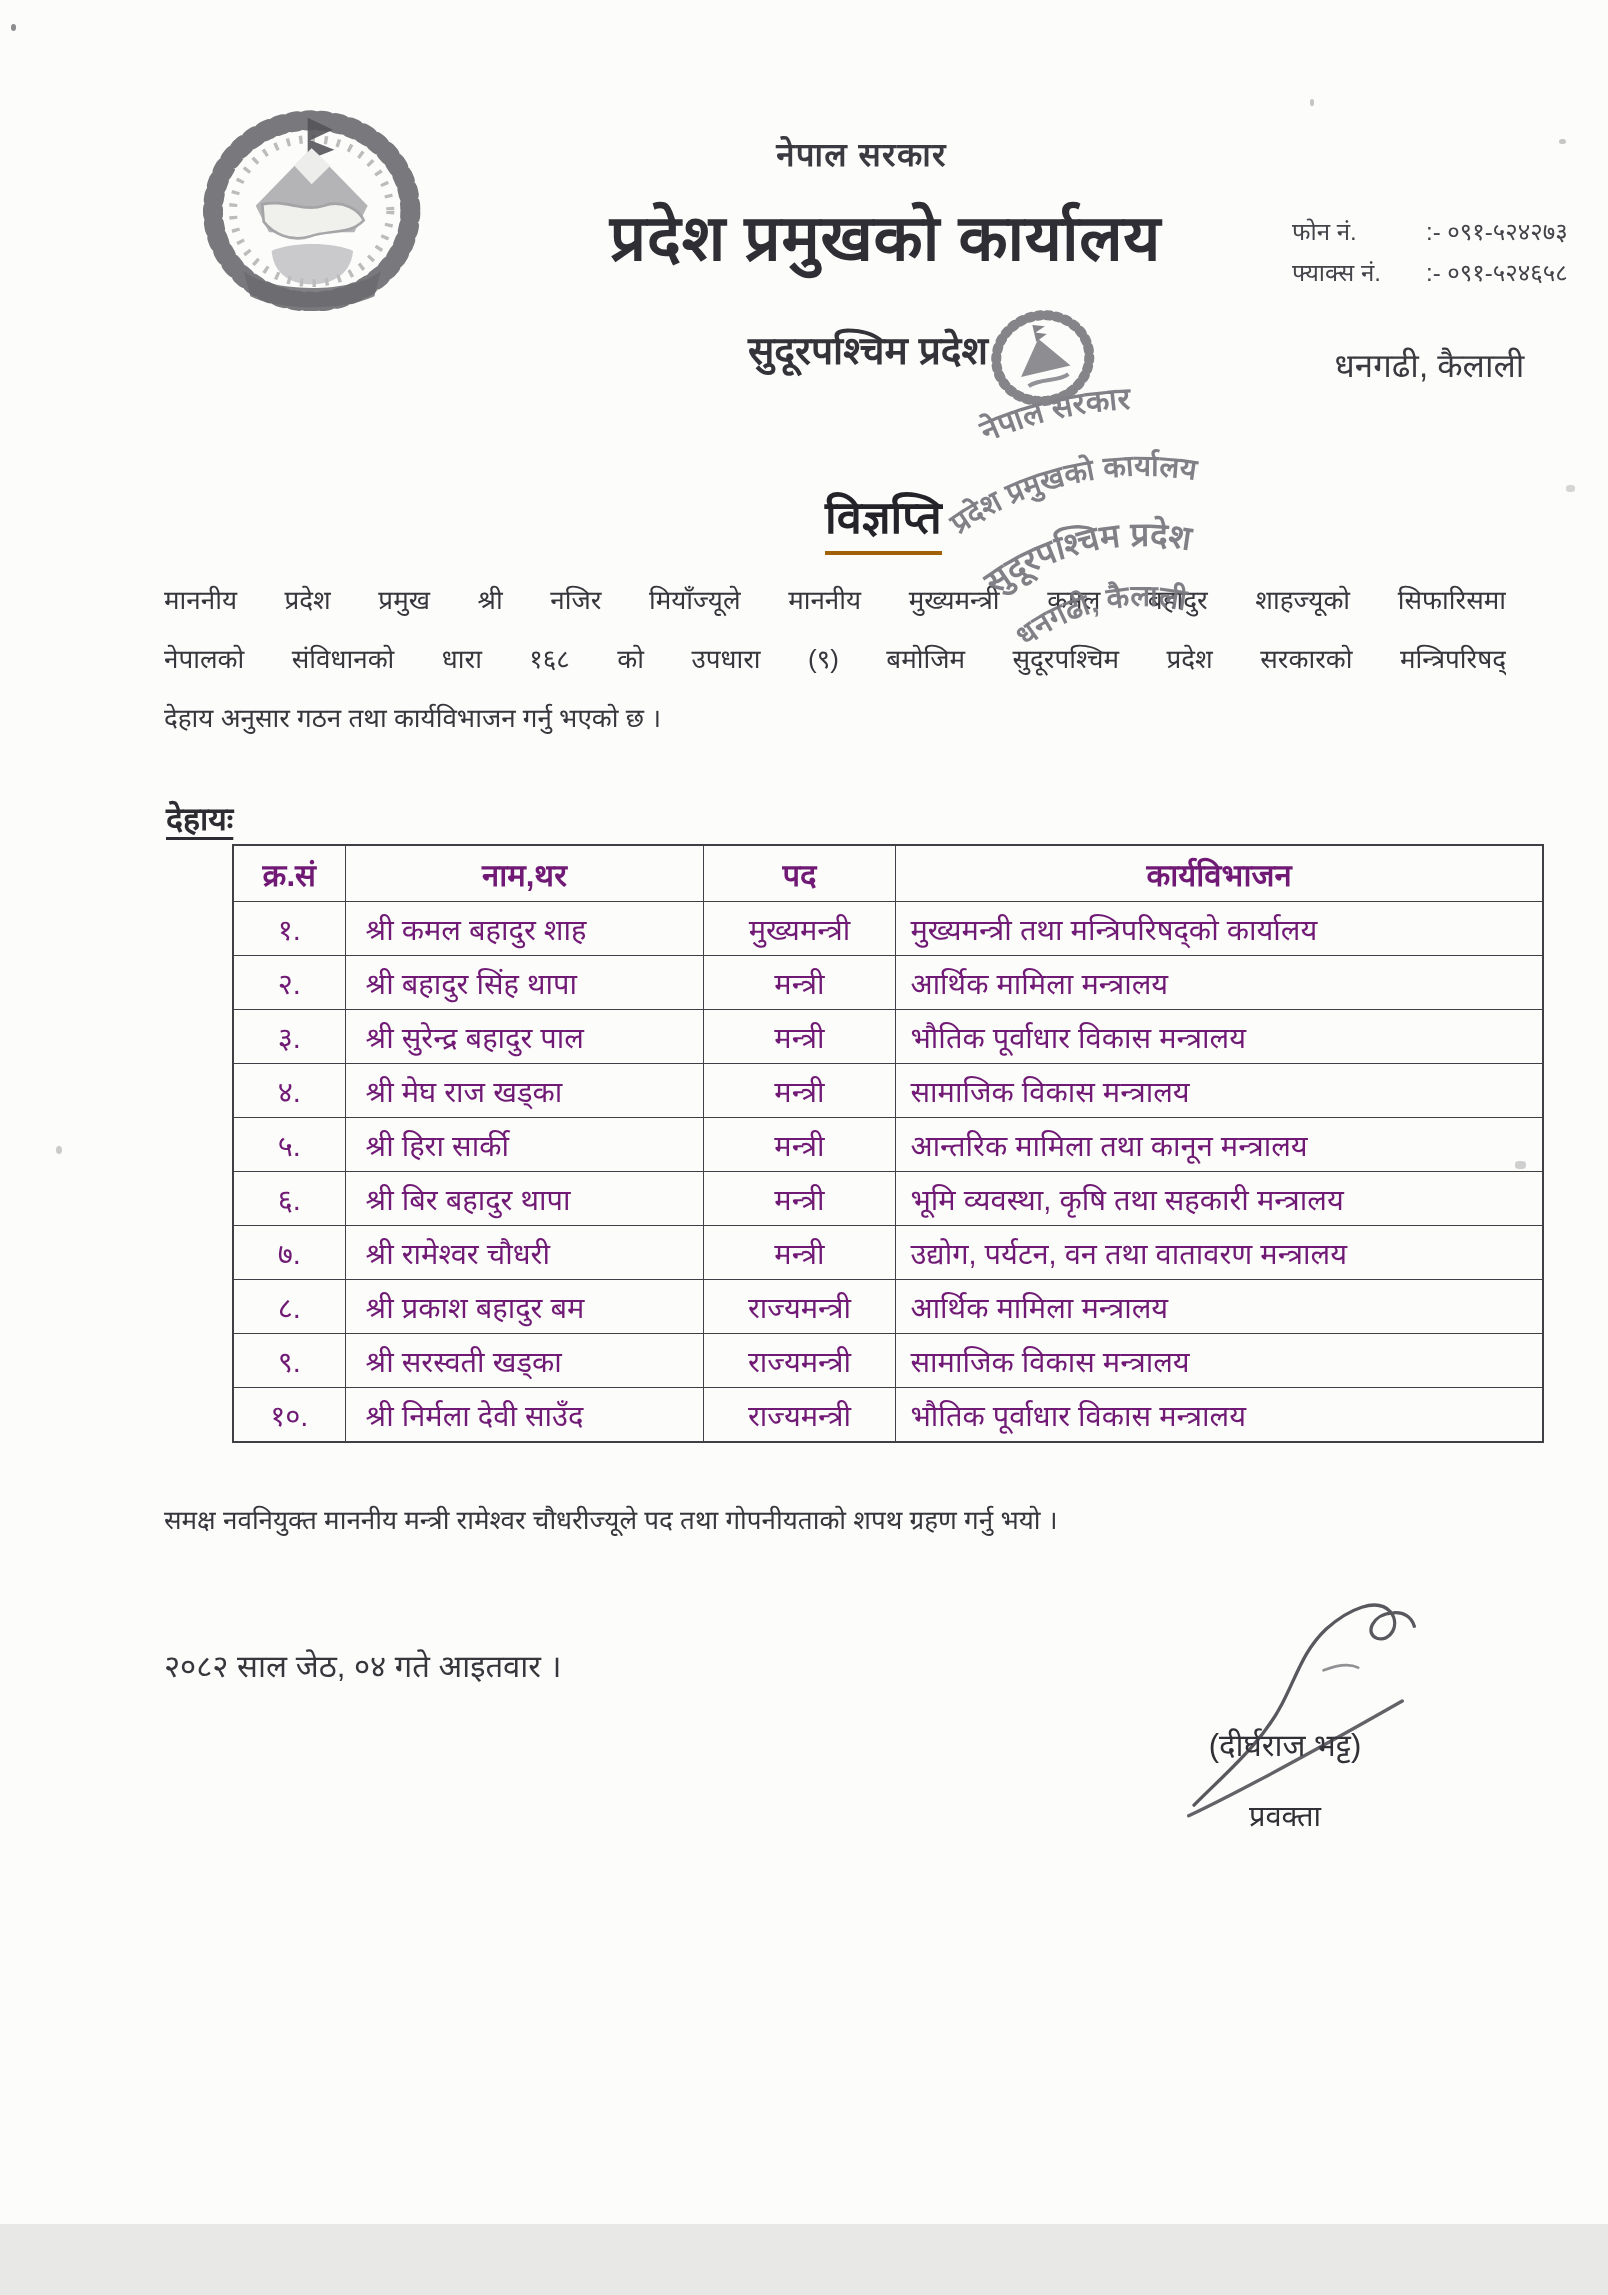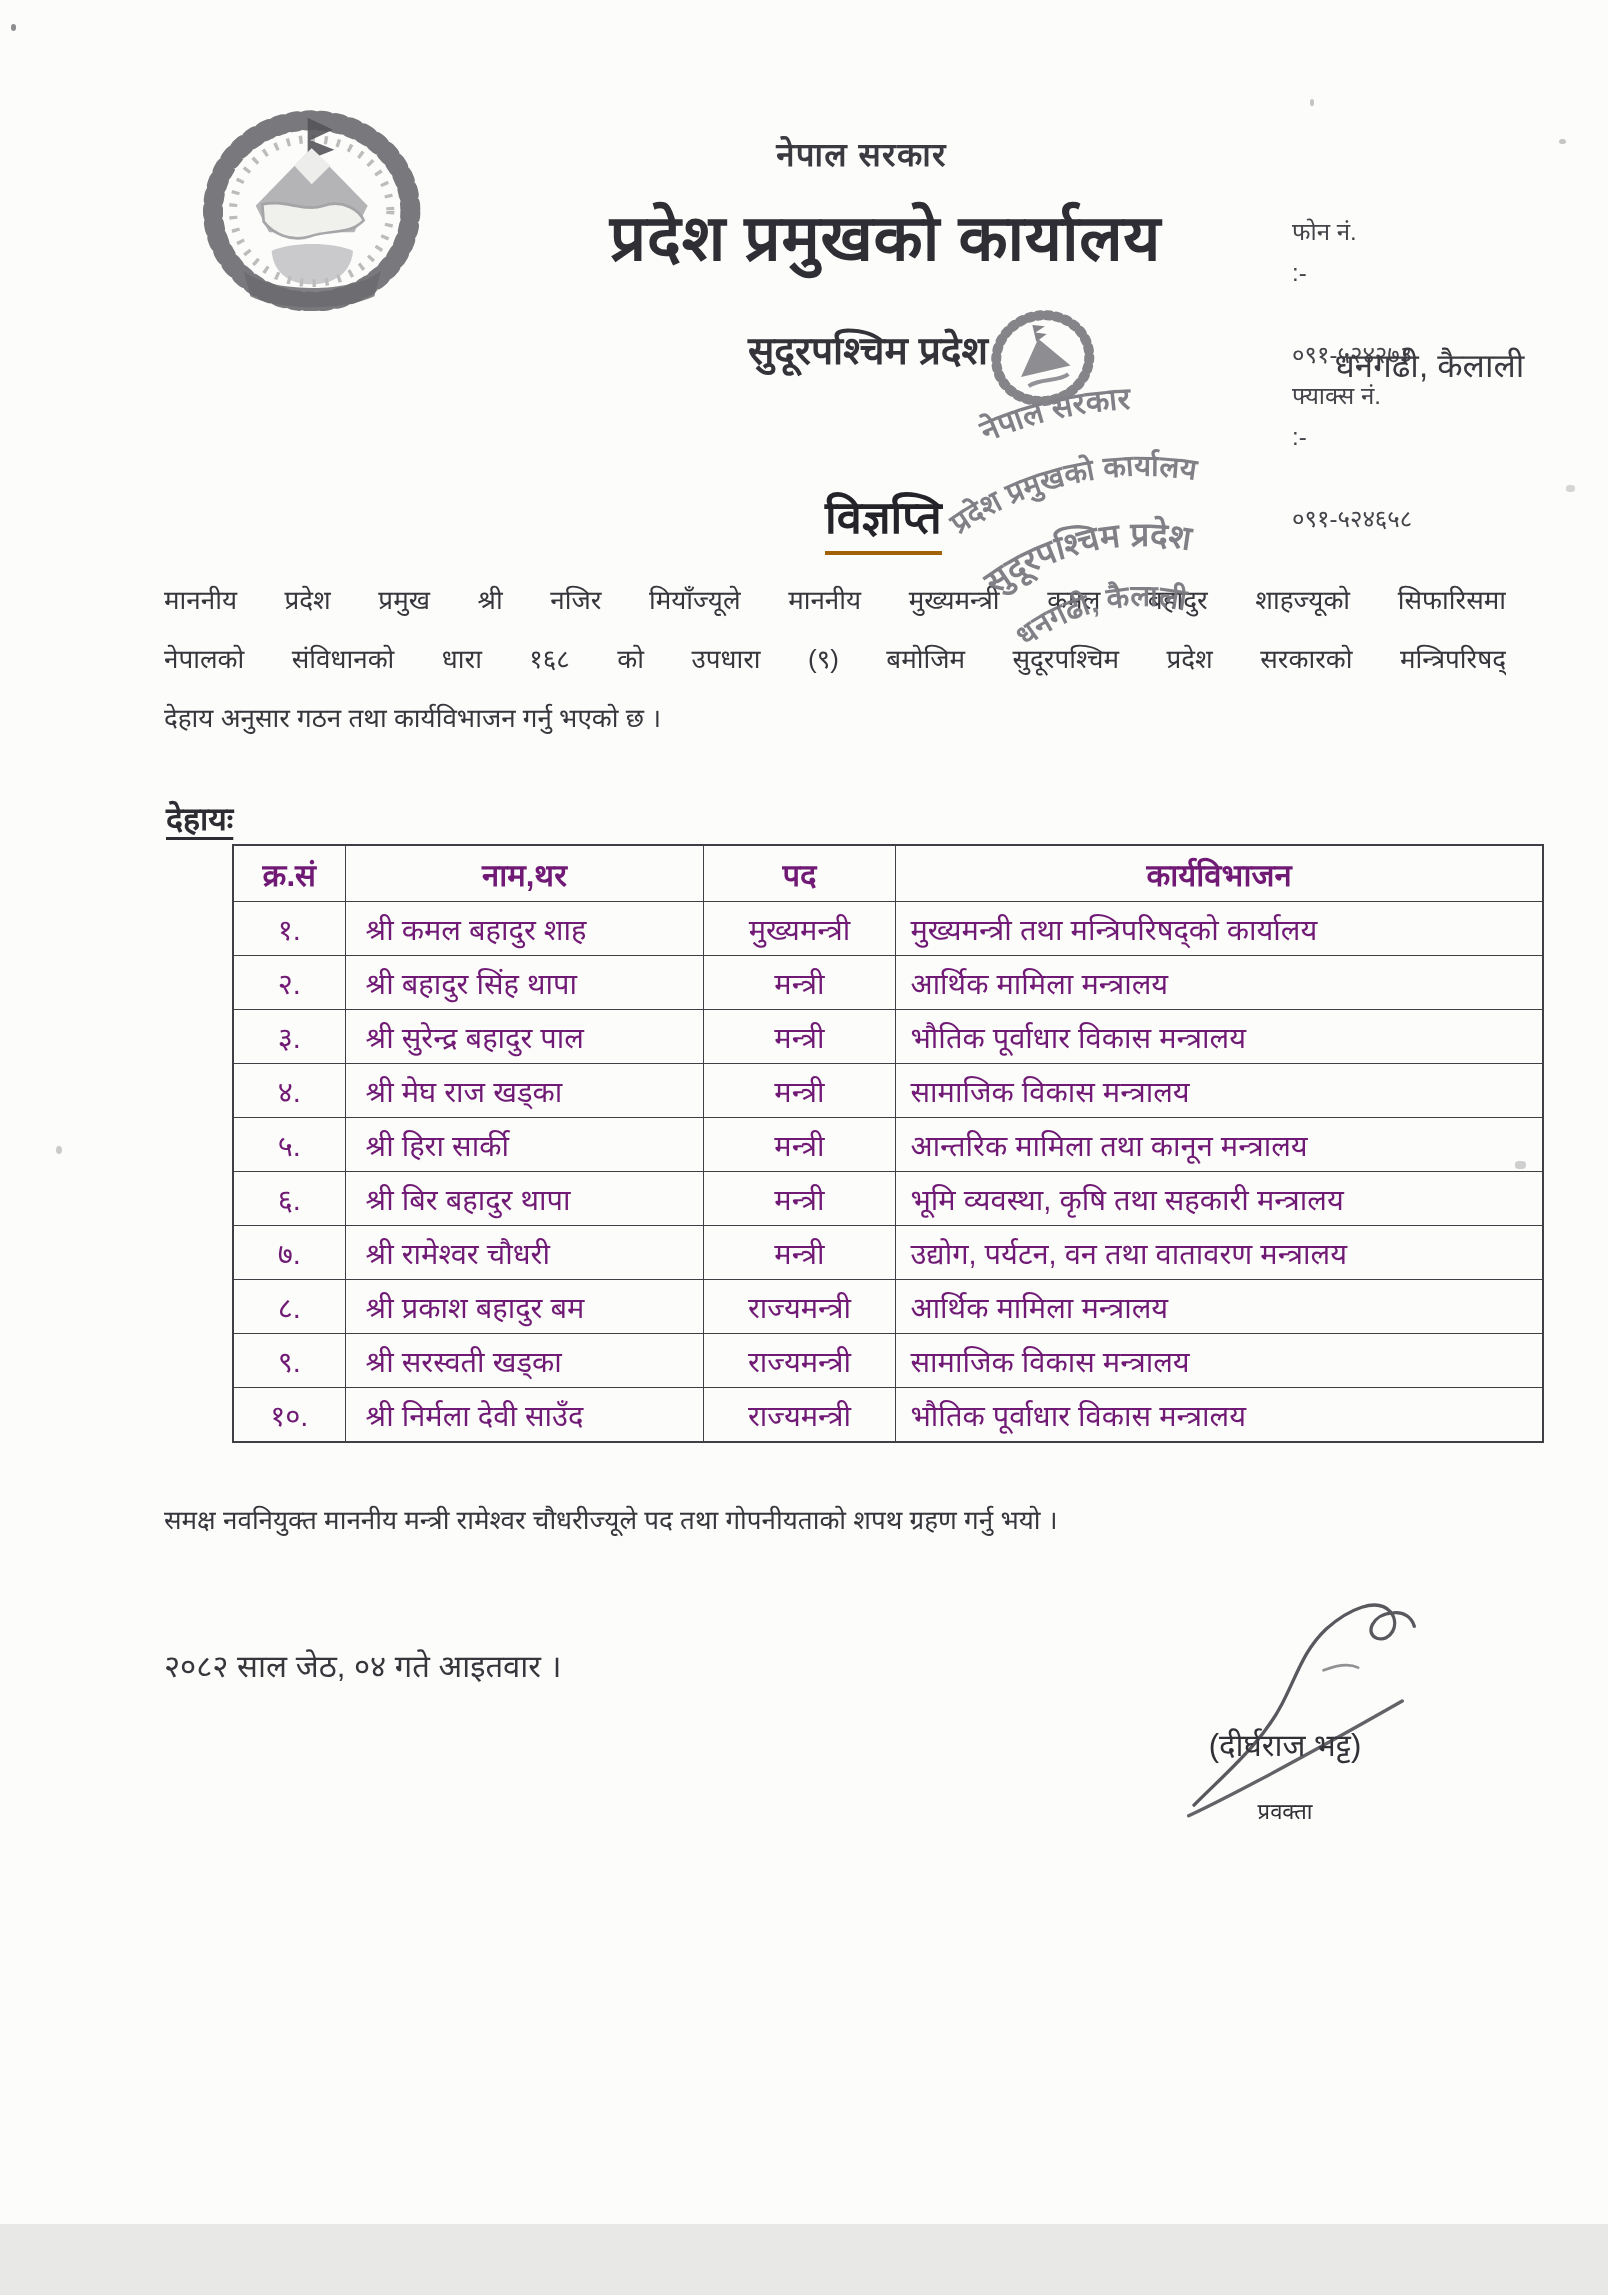--- a/index.html
+++ b/index.html
@@ -18,21 +18,21 @@
     font-size:33px;letter-spacing:1.3px;color:#3a3a40;font-weight:600;
   }
   .org-title{
     left:468px;top:192px;width:835px;
     font-size:64px;font-weight:bold;color:#2e2e34;letter-spacing:0.7px;
   }
   .contact{
     left:1292px;top:211px;width:307px;
     font-size:24px;color:#44444a;line-height:41px;white-space:nowrap;
   }
-  .contact .row{display:flex;flex-direction:column;}
+  .contact .row{display:flex;}
   .contact .lab{width:134px;}
   .org-subtitle{
     left:681px;top:322px;width:374px;
     font-size:39px;color:#333339;font-weight:600;
   }
   .location{
     left:1296px;top:342px;width:267px;
     font-size:33px;color:#3a3a40;
   }
   .doc-heading{
@@ -77,21 +77,21 @@
   table.min td{height:53px;}
   .c-sn{width:100px;text-align:center;}
   .c-name{width:347px;text-align:left;padding-left:20px !important;}
   .c-post{width:180px;text-align:center;}
   .c-port{width:636px;text-align:left;padding-left:14.7px !important;}
   .date-line{
     left:164px;top:1644px;font-size:31px;color:#36363c;white-space:nowrap;
   }
   .sig-block{z-index:2;}
   .sig-name{left:1175px;top:1723px;width:220px;font-size:31px;color:#303036;}
-  .sig-title{left:1175px;top:1795px;width:220px;font-size:22px;color:#303036;}
+  .sig-title{left:1175px;top:1795px;width:220px;font-size:29px;color:#303036;}
   .speck{position:absolute;background:#8d8d90;border-radius:50%;}
   .logo{left:197px;top:99px;width:230px;height:212px;opacity:.88;}
 </style>
 </head>
 <body>
 
 <div class="page">
 
   <svg class="abs logo" viewBox="0 0 345 318">
     <ellipse cx="172" cy="168" rx="148" ry="136" fill="none" stroke="#4d4d52" stroke-width="30" stroke-dasharray="9 13" stroke-linecap="round" opacity="0.85"></ellipse>

